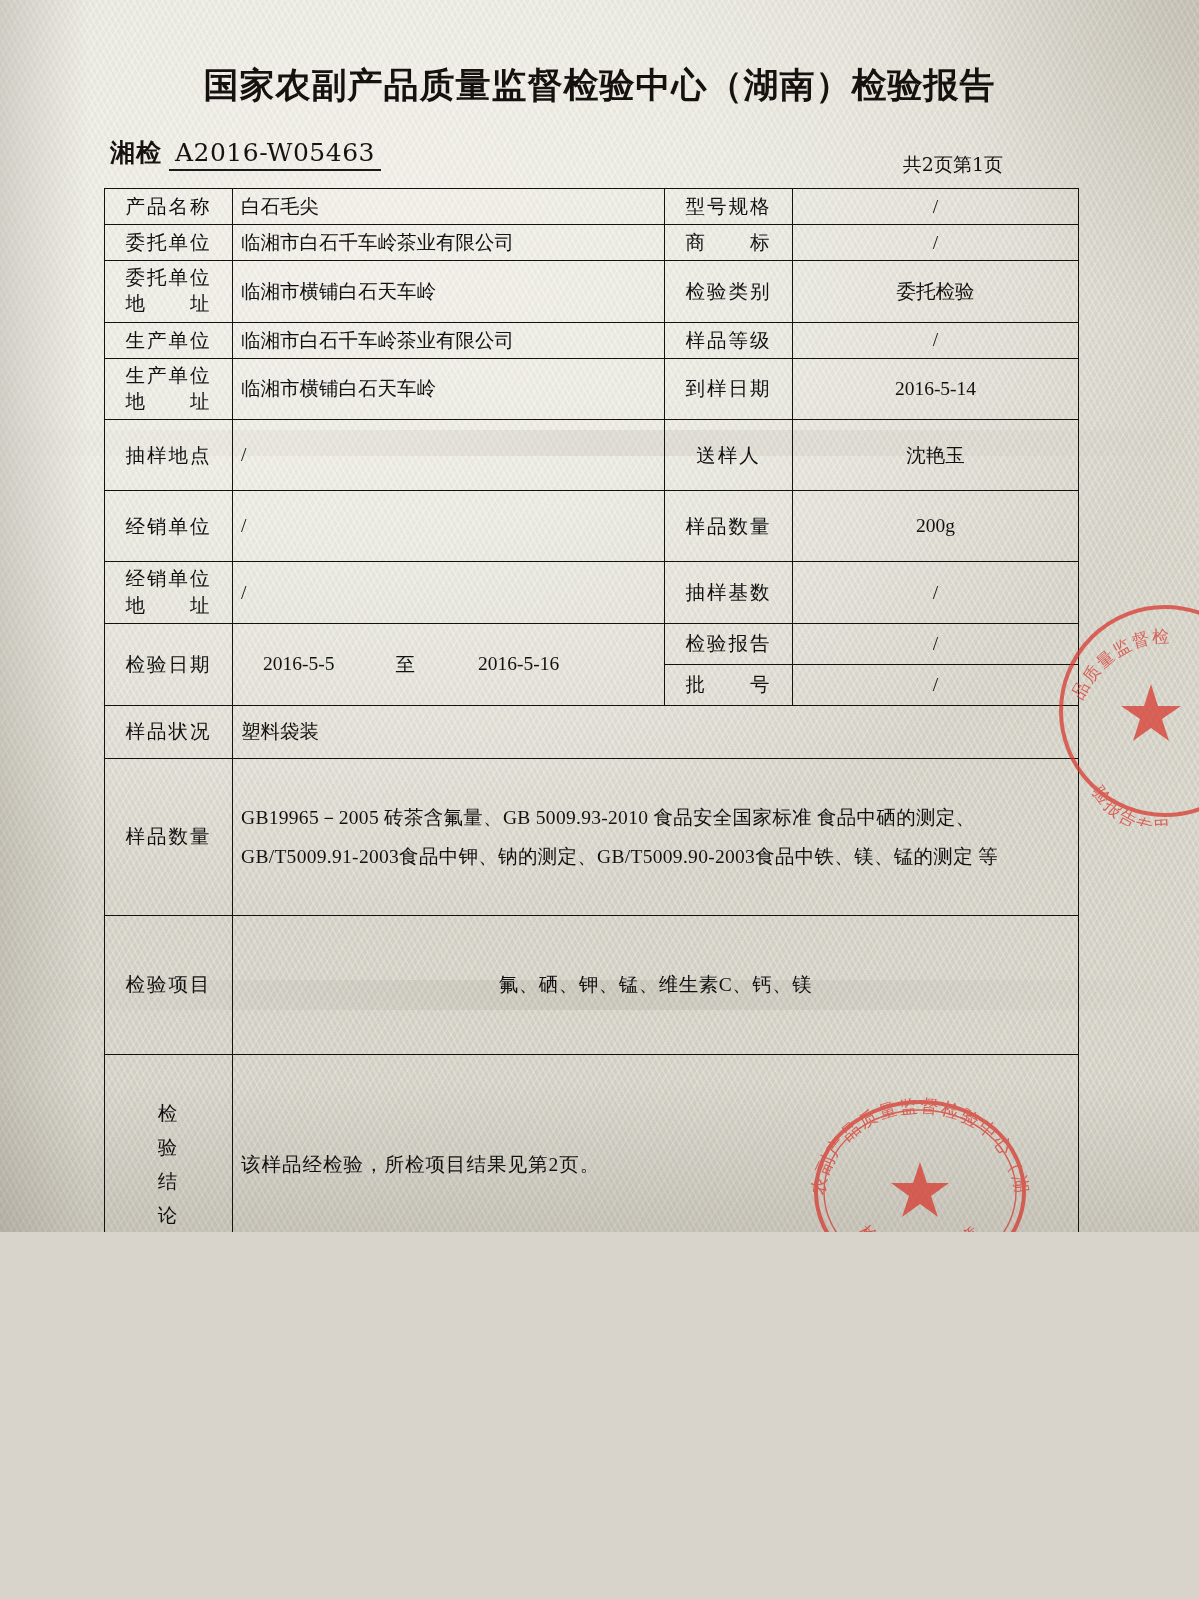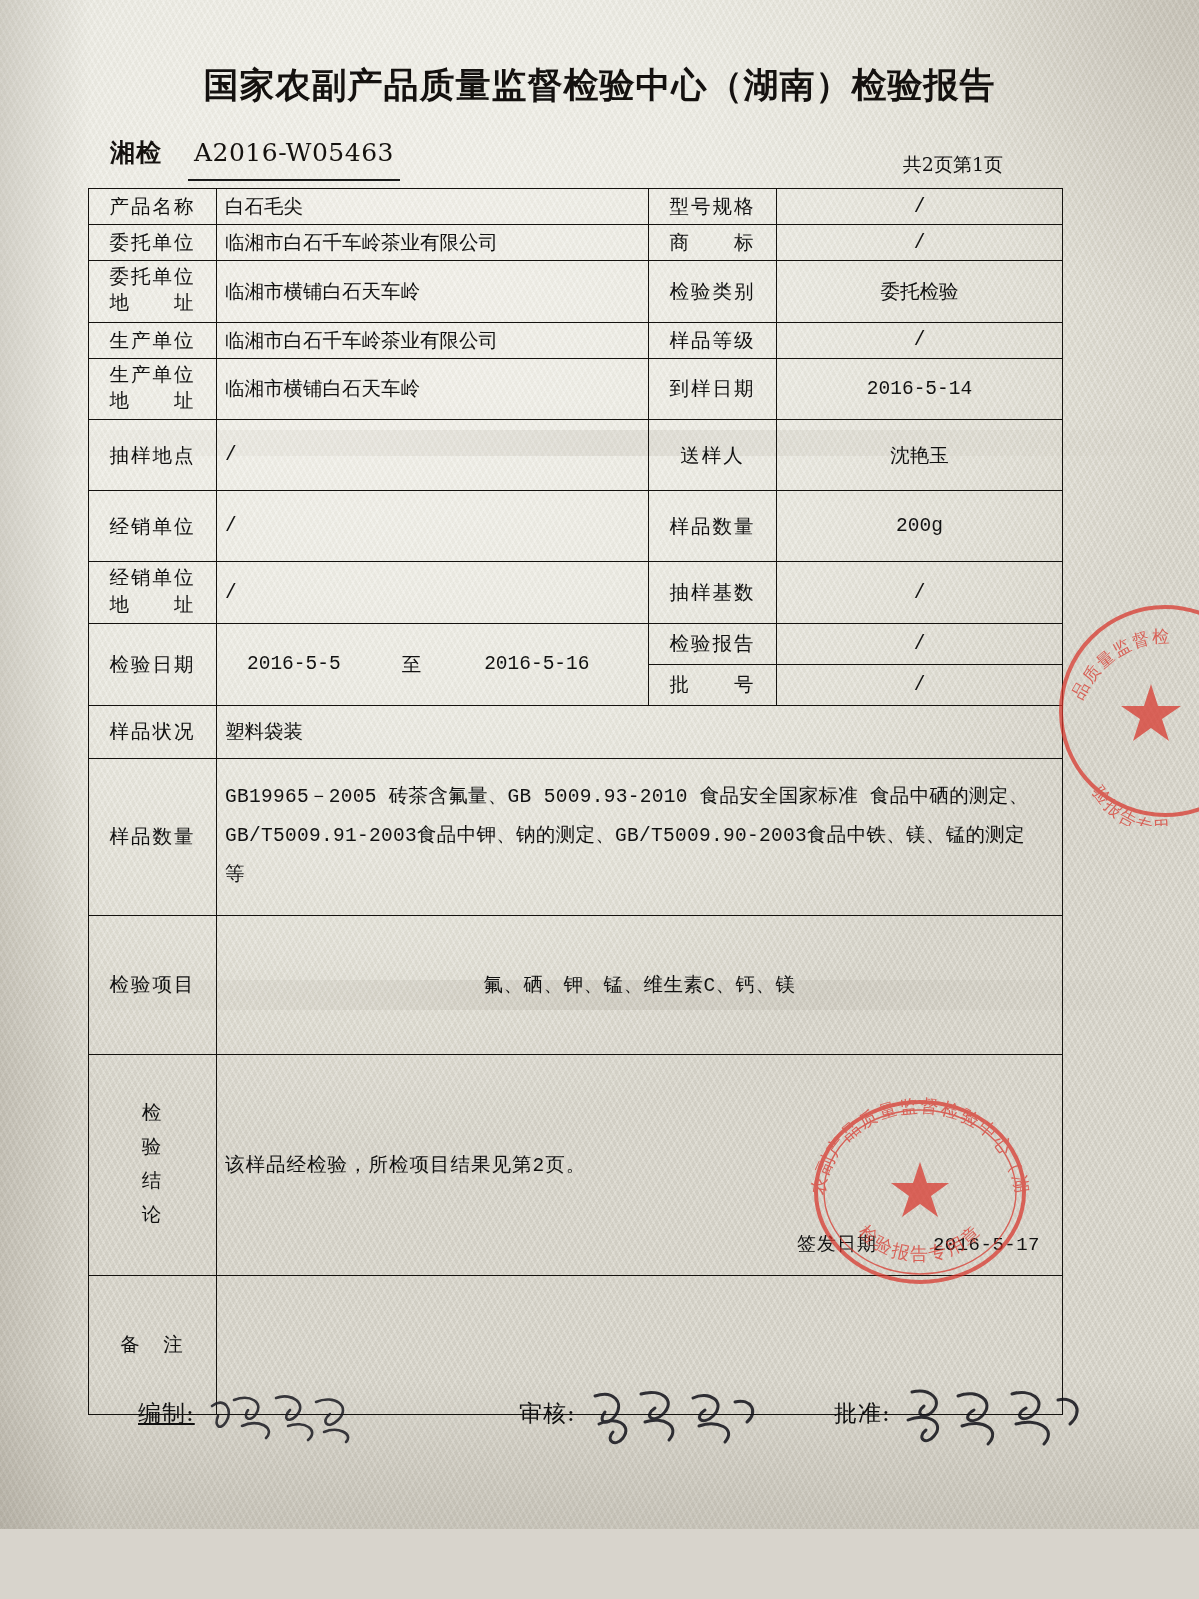--- a/index.html
+++ b/index.html
@@ -6,21 +6,21 @@
     margin: 0;
     padding: 0;
     background: #d8d4cc;
   }
   body {
     font-family: "DejaVu Sans", "Liberation Sans", sans-serif;
   }
   .page {
     position: relative;
     width: 1199px;
-    height: 1529px;
+    height: 1232px;
     overflow: hidden;
     background:
       radial-gradient(ellipse 70% 55% at 30% 20%, #f3f1ea 0%, #ecebe3 45%, #e2e0d6 75%, #d6d3c8 100%),
       linear-gradient(115deg, #f2f0e9 0%, #ece9e0 30%, #e8e5dc 55%, #dedbd0 100%);
   }
   
   .paper-texture {
     position: absolute;
     inset: 0;
     pointer-events: none;
@@ -73,42 +73,42 @@
     position: absolute;
     top: 136px;
     left: 110px;
     font-size: 25px;
     font-family: "DejaVu Serif", "Liberation Serif", serif;
     color: #15120f;
   }
   .report-no .label { font-weight: 700; letter-spacing: 1px; }
   .report-no .value {
     display: inline-block;
-    margin-left: 26px;
+    margin-left: 7px;
     border-bottom: 2px solid #1a1a1a;
-    padding: 0 6px 12px 6px;
+    padding: 0 6px 2px 6px;
     letter-spacing: .5px;
   }
 
   .page-count {
     position: absolute;
     top: 152px;
     right: 196px;
     font-size: 19px;
     font-family: "DejaVu Serif", "Liberation Serif", serif;
   }
 
   table.main {
     position: absolute;
     top: 188px;
-    left: 88px;
+    left: 104px;
     width: 974px;
     border-collapse: collapse;
     table-layout: fixed;
-    font-family: Liberation Mono, monospace;
+    font-family: Liberation Serif, serif;
   }
   table.main td {
     border: 1.6px solid #14120f;
     font-size: 19.5px;
     color: #111;
     padding: 4px 8px;
     vertical-align: middle;
     background: transparent;
   }
   td.lbl {

